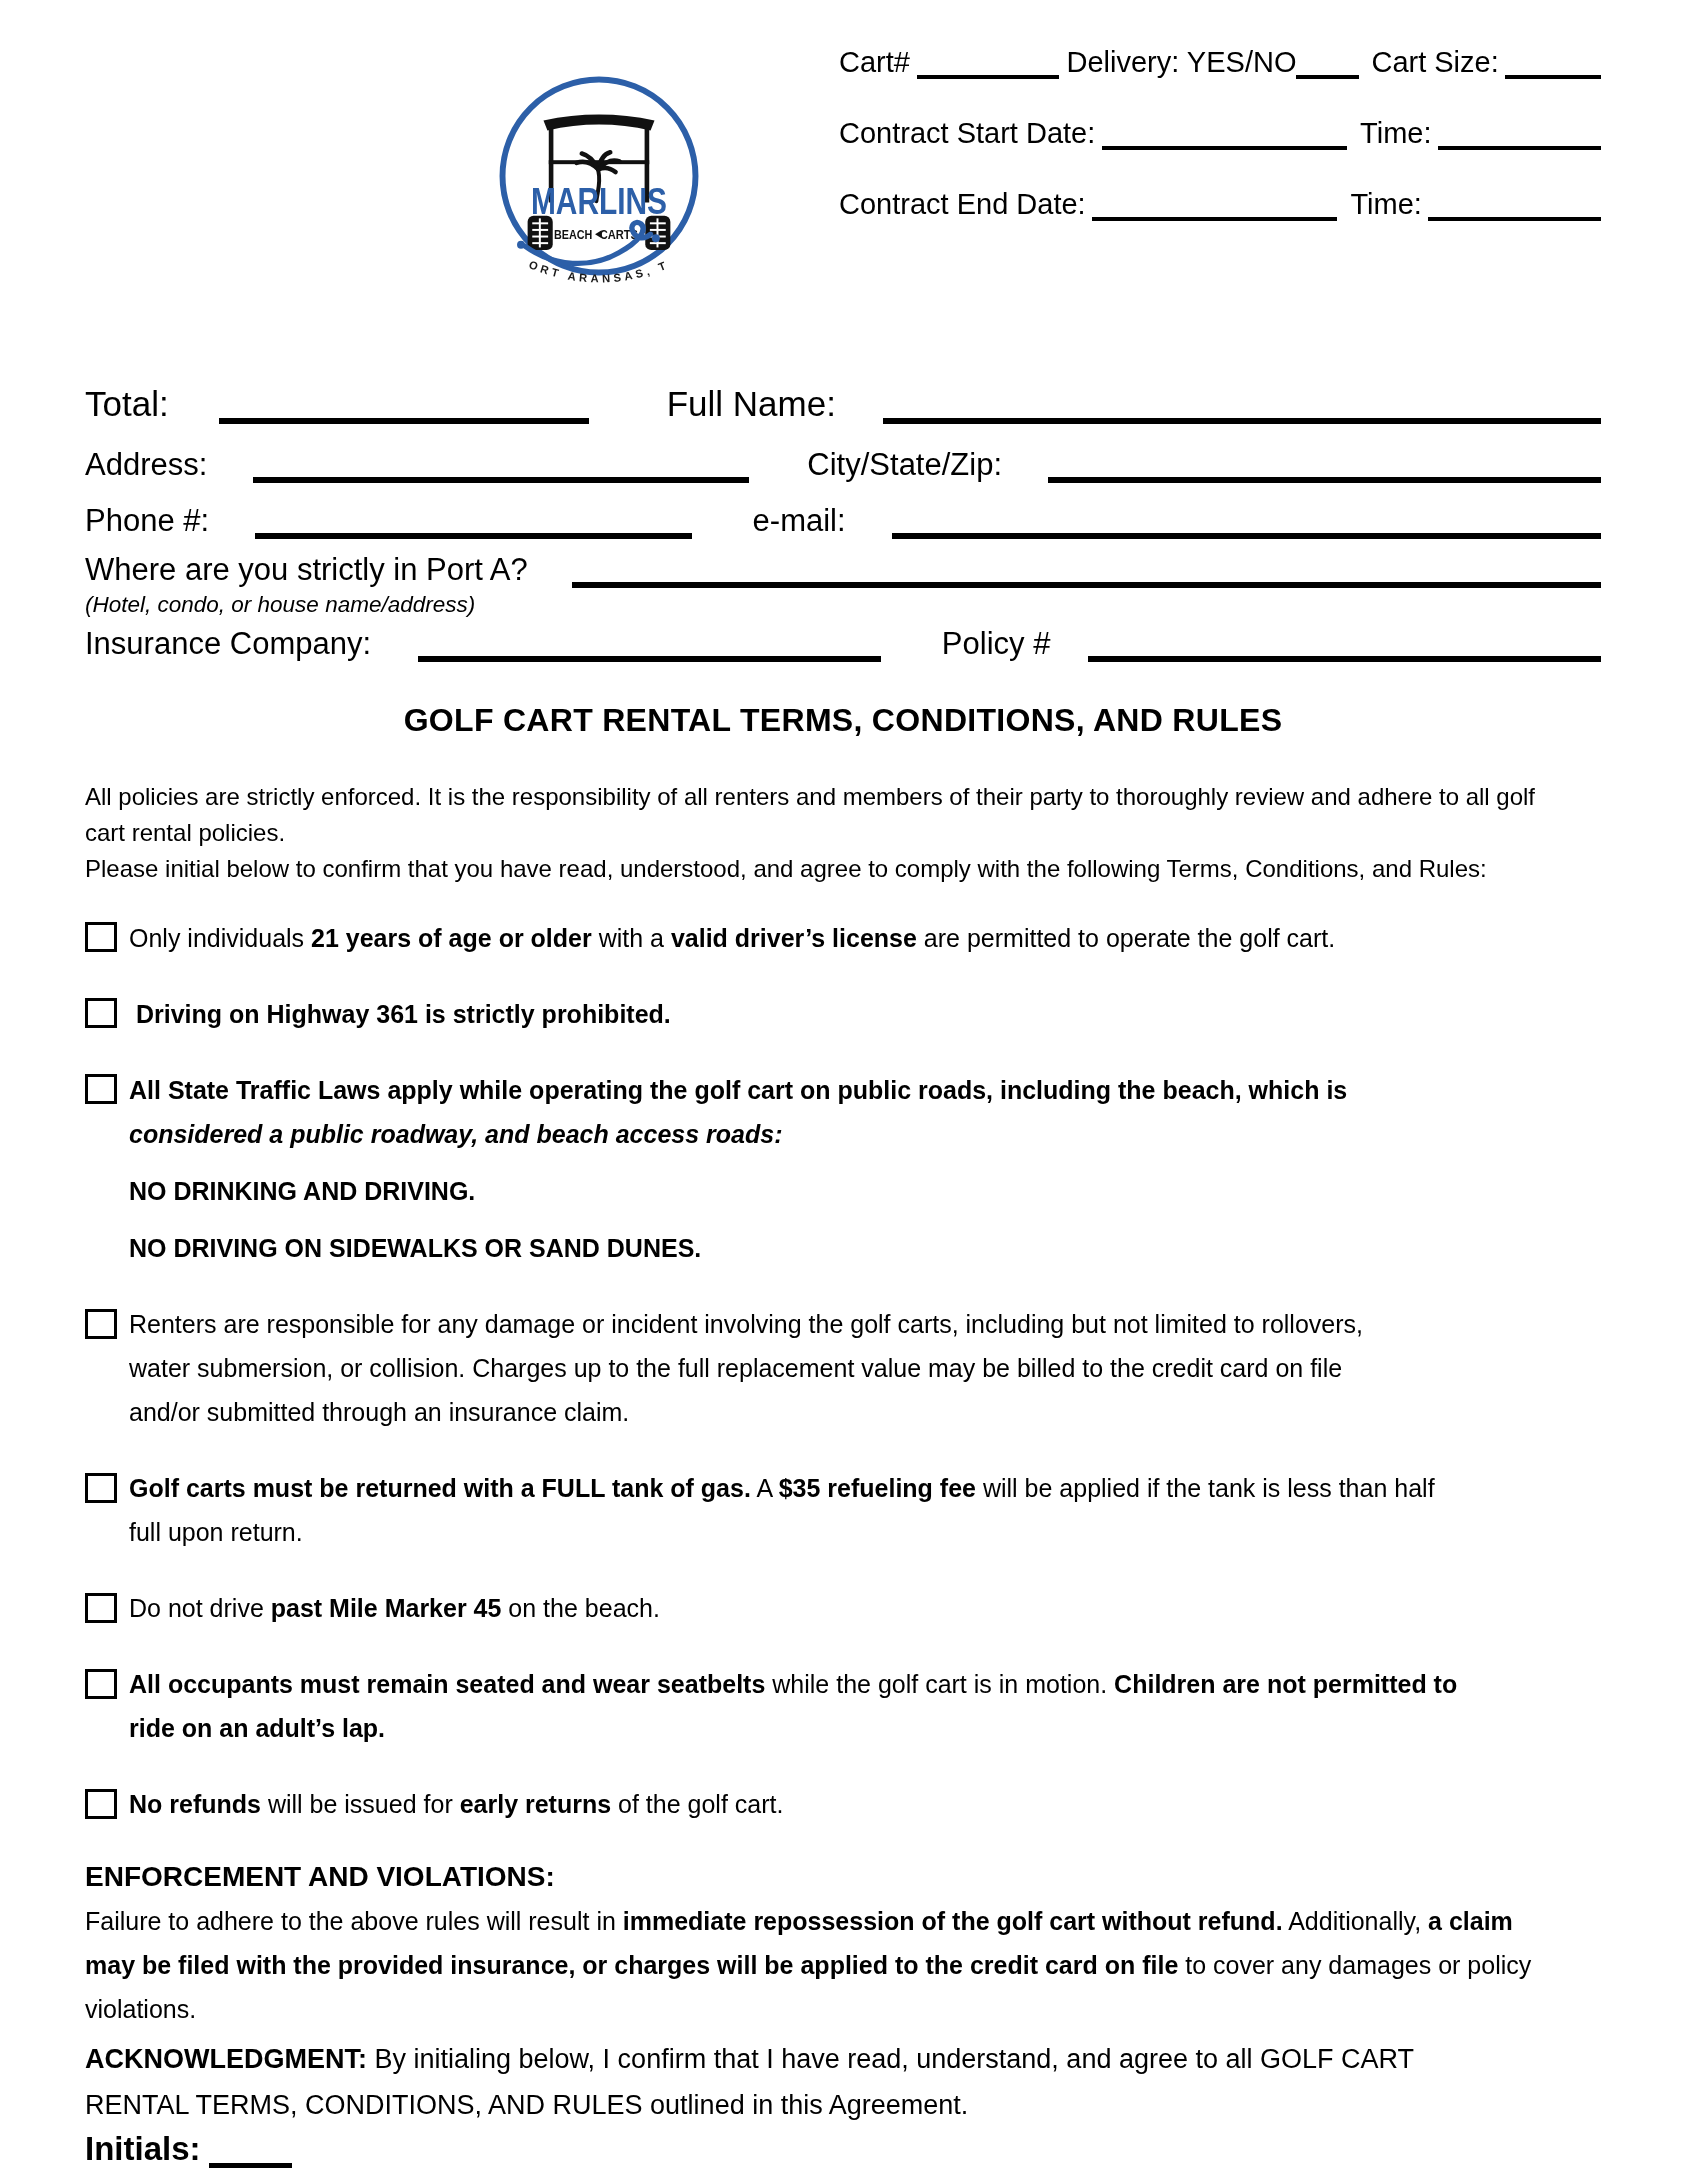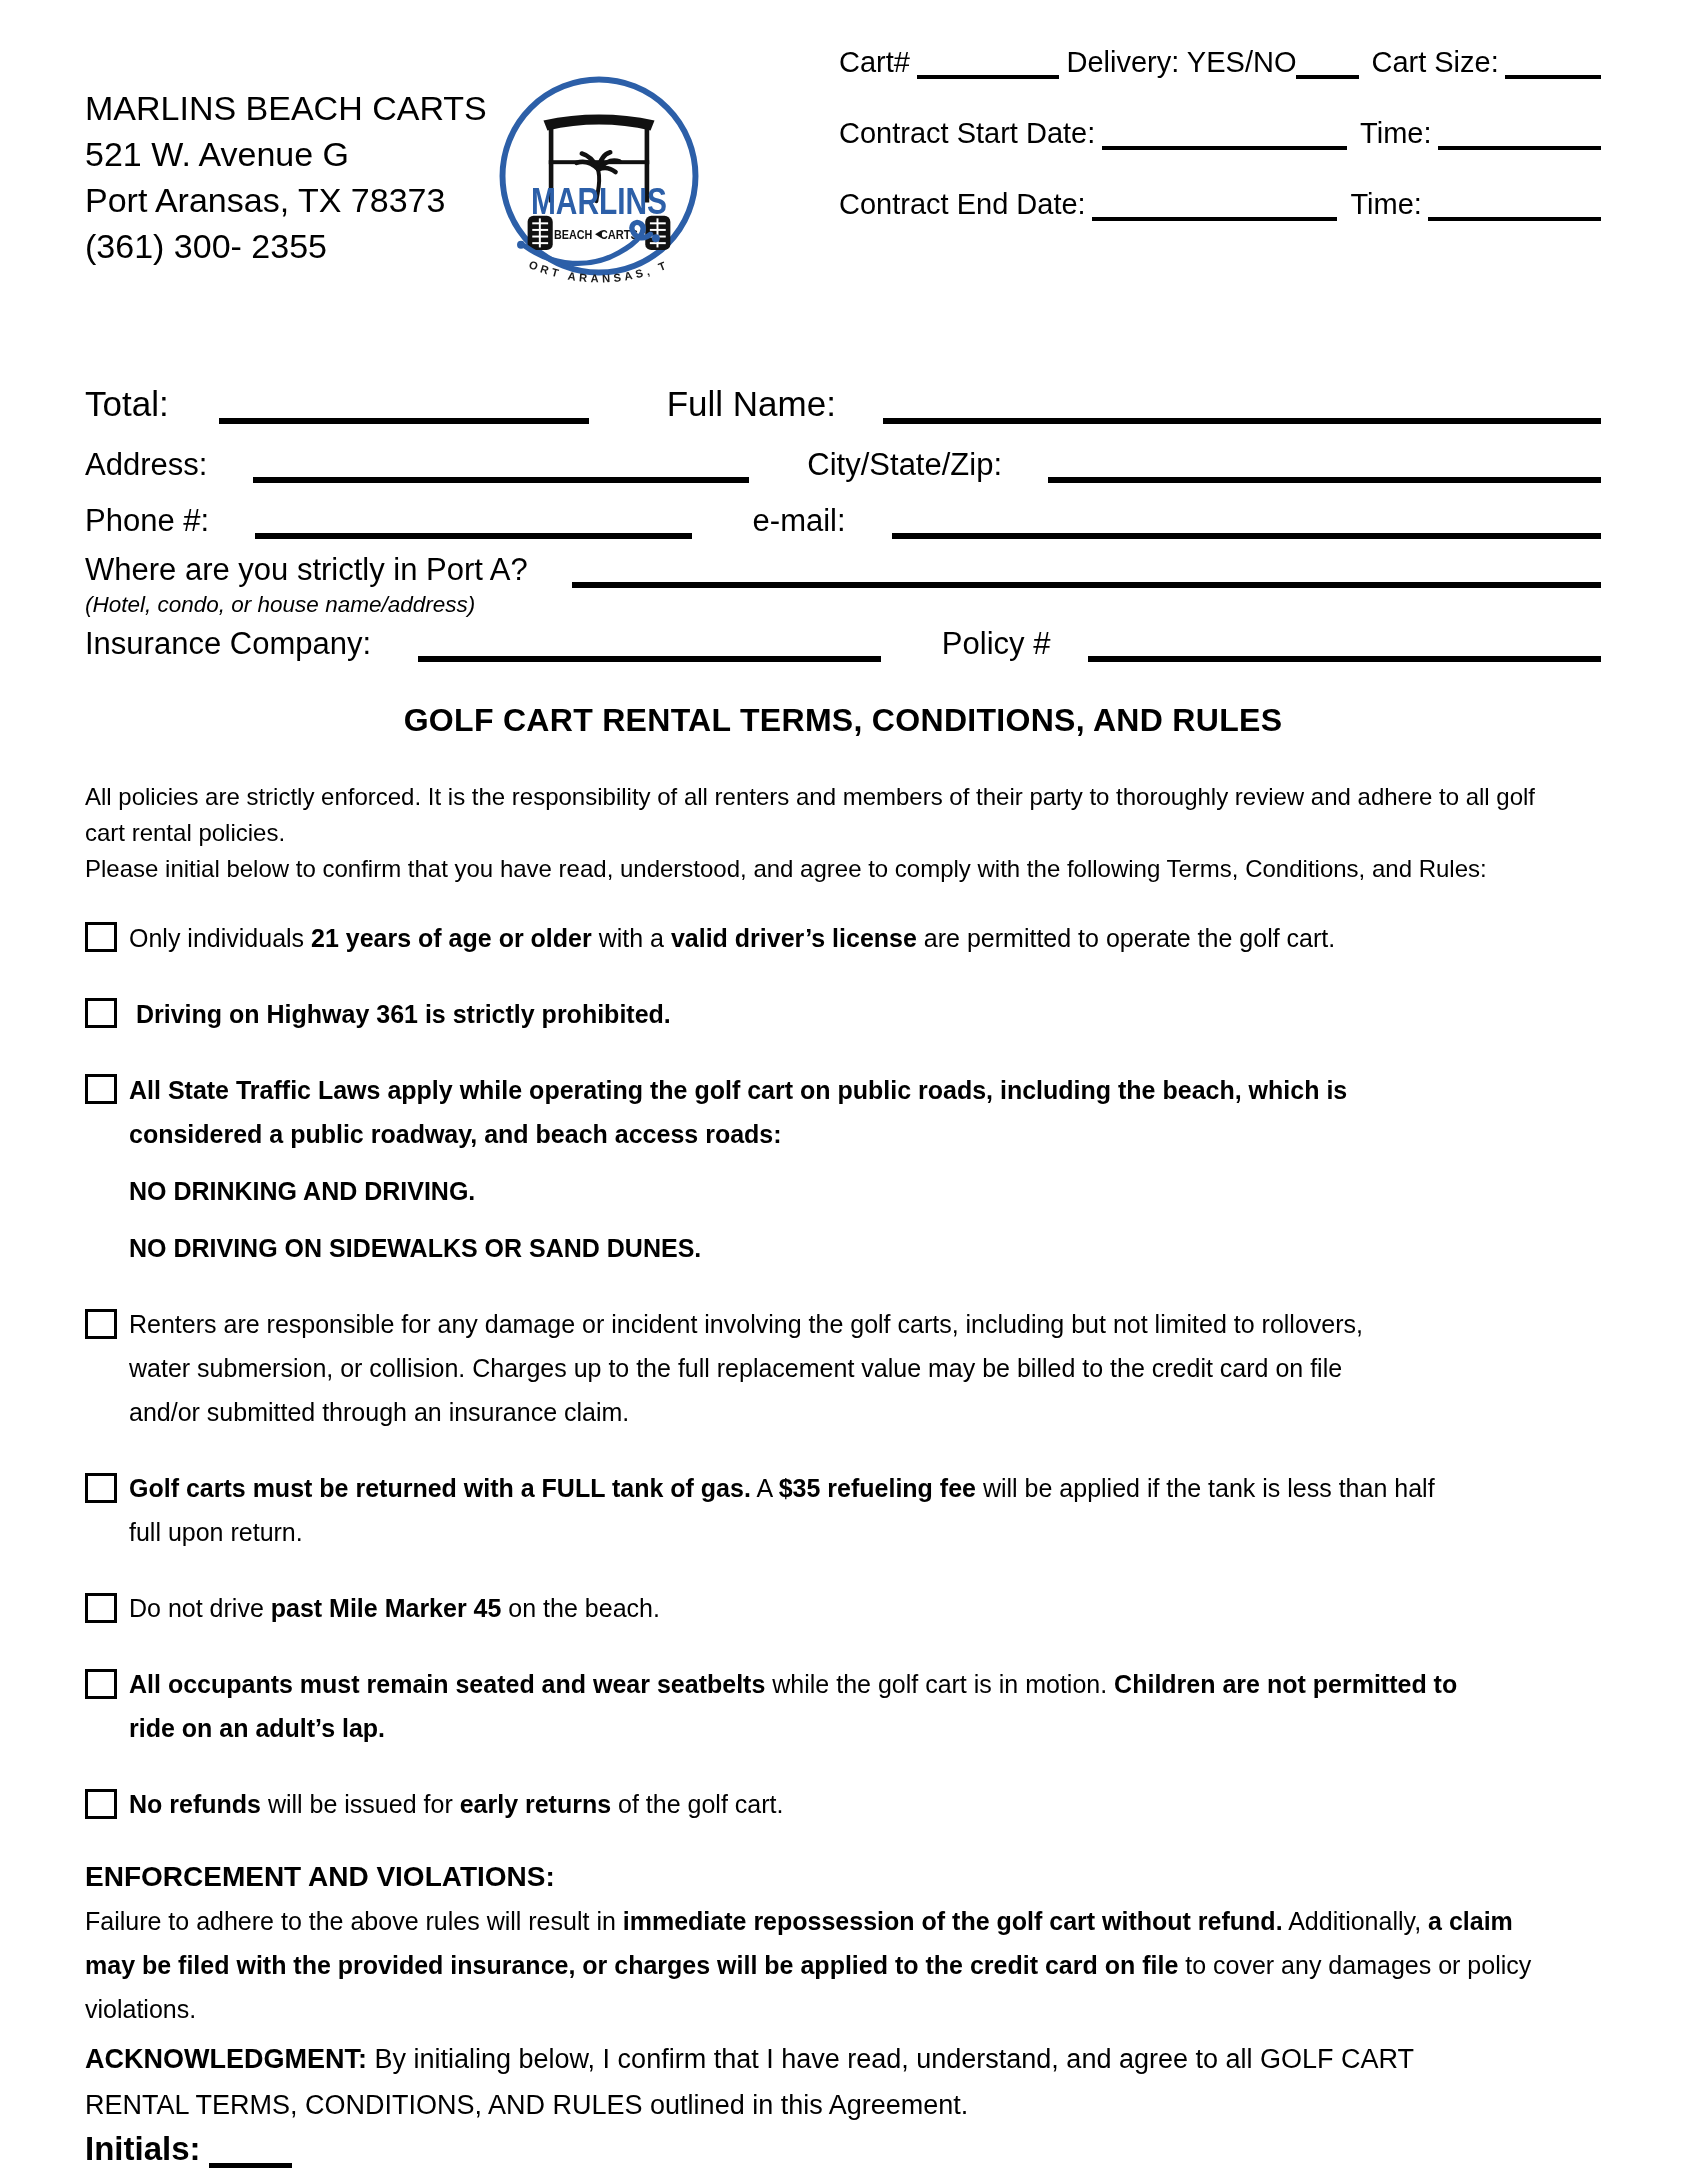--- a/index.html
+++ b/index.html
@@ -52,26 +52,20 @@
   .row-initials{margin-top:1.3px;font-size:33px;font-weight:bold;display:flex;align-items:flex-end;white-space:pre;}
   .row-initials .blank{border-bottom-width:5.3px;height:26.5px;}
 </style>
 </head>
 <body>
 
 <div class="page">
 
   <div class="header">
 
-    <div class="company">
-      <div>MARLINS BEACH CARTS</div>
-      <div>521 W. Avenue G</div>
-      <div>Port Aransas, TX 78373</div>
-      <div>(361) 300- 2355</div>
-    </div>
 
     <svg class="logo" width="212" height="228" viewBox="0 0 320 345">
       <circle cx="160" cy="162" r="146" fill="none" stroke="#2c5fa8" stroke-width="9"></circle>
       <path d="M76 78 Q160 60 244 78 L238 93 Q160 75 82 93 Z" fill="#111"></path>
       <rect x="84" y="90" width="7" height="112" fill="#111"></rect>
       <rect x="229" y="90" width="7" height="112" fill="#111"></rect>
       <rect x="84" y="138" width="152" height="6" fill="#111"></rect>
       <g fill="none" stroke="#111" stroke-linecap="round">
         <path d="M156 200 C158 184 163 172 159 154" stroke-width="6"></path>
         <path d="M159 152 Q143 136 126 142" stroke-width="7"></path>
@@ -189,21 +183,21 @@
       <div class="item">
         <div class="box"></div>
         <div class="ilines">
           <div class="tline"><span style="font-weight: bold;"> Driving on Highway 361 is strictly prohibited.</span></div>
         </div>
       </div>
       <div class="item">
         <div class="box"></div>
         <div class="ilines">
           <div class="tline"><span style="font-weight: bold;">All State Traffic Laws apply while operating the golf cart on public roads, including the beach, which is</span></div>
-          <div class="tline"><span style="font-weight: bold;">considered a public roadway, and beach access roads:</span></div>
+          <div class="tline"><span style="font-weight: bold; font-style: italic;">considered a public roadway, and beach access roads:</span></div>
           <div class="tline gap"><span style="font-weight: bold;">NO DRINKING AND DRIVING.</span></div>
           <div class="tline gap"><span style="font-weight: bold;">NO DRIVING ON SIDEWALKS OR SAND DUNES.</span></div>
         </div>
       </div>
       <div class="item">
         <div class="box"></div>
         <div class="ilines">
           <div class="tline"><span>Renters are responsible for any damage or incident involving the golf carts, including but not limited to rollovers,</span></div>
           <div class="tline"><span>water submersion, or collision. Charges up to the full replacement value may be billed to the credit card on file</span></div>
           <div class="tline"><span>and/or submitted through an insurance claim.</span></div>

